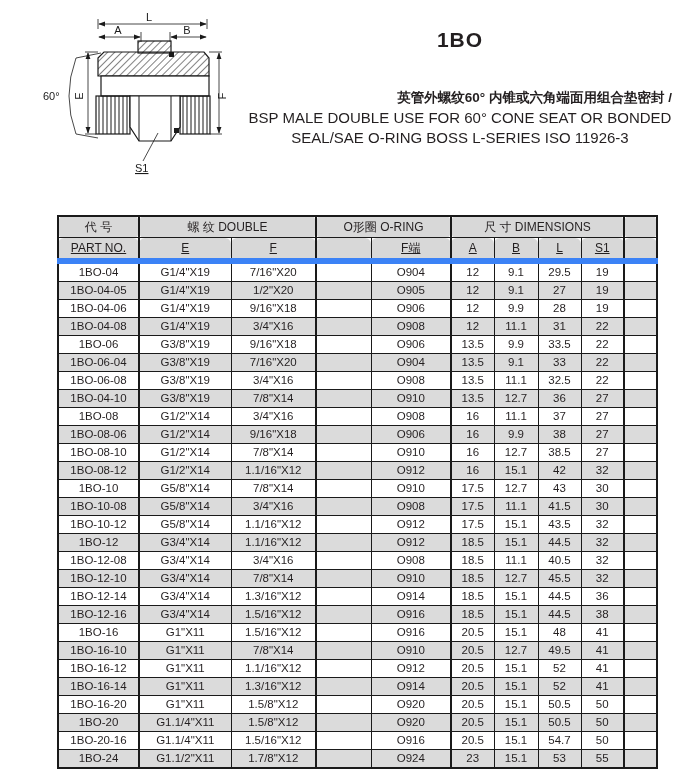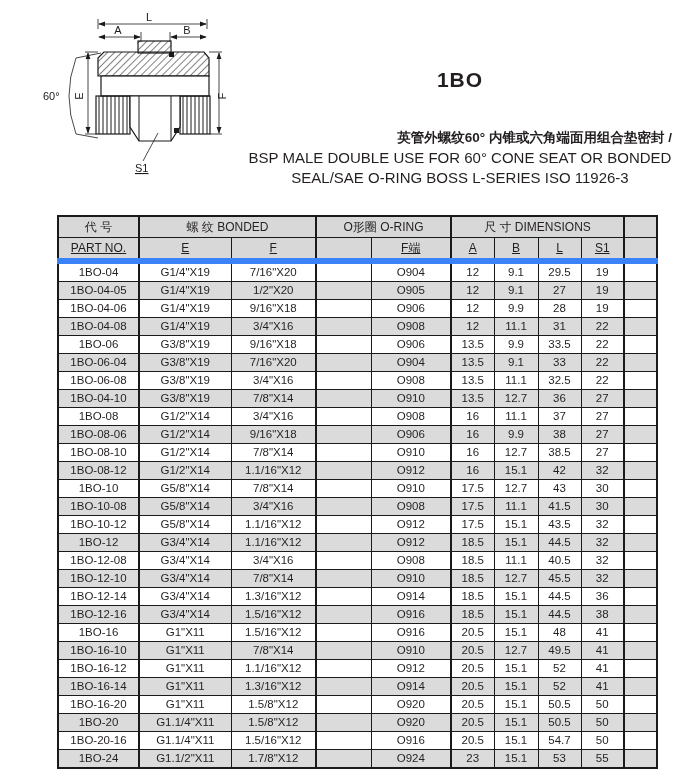--- a/index.html
+++ b/index.html
@@ -1,38 +1,38 @@
 <!DOCTYPE html>
 <html><head>
 <meta charset="utf-8">
 <style>
   * { box-sizing: border-box; margin: 0; padding: 0; }
   html,body { background:#ffffff; }
   body { font-family: "Liberation Sans", sans-serif; color:#231f20; }
   #page { position:relative; width:676px; height:782px; background:#fff; overflow:hidden; }
 
   
-  #title-block { position:absolute; left:248px; top:28px; width:424px; text-align:center;margin-top:40px; }
+  #title-block { position:absolute; left:248px; top:28px; width:424px; text-align:center; }
   #title-block h1 { font-size:21px; font-weight:700; letter-spacing:1px; }
   .desc-zh { margin-top:4px; font-size:13.5px; font-weight:700; line-height:1.45;text-align:right; }
   .desc-zh.first { margin-top:36px; }
   .desc-en { font-size:15px; font-weight:400; line-height:1.35; }
 
   
   #drawing { position:absolute; left:38px; top:8px; }
   #drawing text { font-family:"Liberation Sans", sans-serif; font-size:11px; fill:#1a1a1a; }
 
   
   #spec-table { position:absolute; left:57px; top:215px; width:599px;
     border-collapse:collapse; table-layout:fixed; }
   #spec-table th, #spec-table td {
     border:1px solid #1a1a1a; text-align:center; vertical-align:middle;
     font-size:11.5px; font-weight:400; padding:0; height:17px; line-height:17px;
     overflow:hidden; white-space:nowrap; }
-  #spec-table th { background:#d8d8d8; height:20px; line-height:20px; font-size:12px; }
+  #spec-table th { background:#d8d8d8; height:20px; line-height:20px; font-size:12px;border-radius:6px; }
   #spec-table { border:2px solid #1a1a1a; }
   #spec-table tr.h2 th { border-bottom:6px solid #3b82f6;text-decoration:underline; }
   #spec-table .sep { border-right:2px solid #1a1a1a; }
   #spec-table tr.alt td { background:#dbdbdb; }
 </style>
 </head>
 <body>
 
 <div id="page">
 
@@ -112,21 +112,21 @@
         <col style="width:80px">
         <col style="width:43px">
       <col style="width:44px">
         <col style="width:43px">
         <col style="width:43px">
       <col style="width:33px">
     </colgroup>
     <thead>
       <tr class="h1">
         <th class="sep">代 号</th>
-        <th class="sep" colspan="2">螺 纹  BONDED</th>
+        <th class="sep" colspan="2">螺 纹  DOUBLE</th>
         <th class="sep" colspan="2">O形圈 O-RING</th>
         <th class="sep" colspan="4">尺 寸  DIMENSIONS</th>
         <th></th>
       </tr>
       <tr class="h2">
         <th class="sep">PART  NO.</th>
         <th>E</th>
         <th class="sep">F</th>
         <th></th>
         <th class="sep">F端</th>

